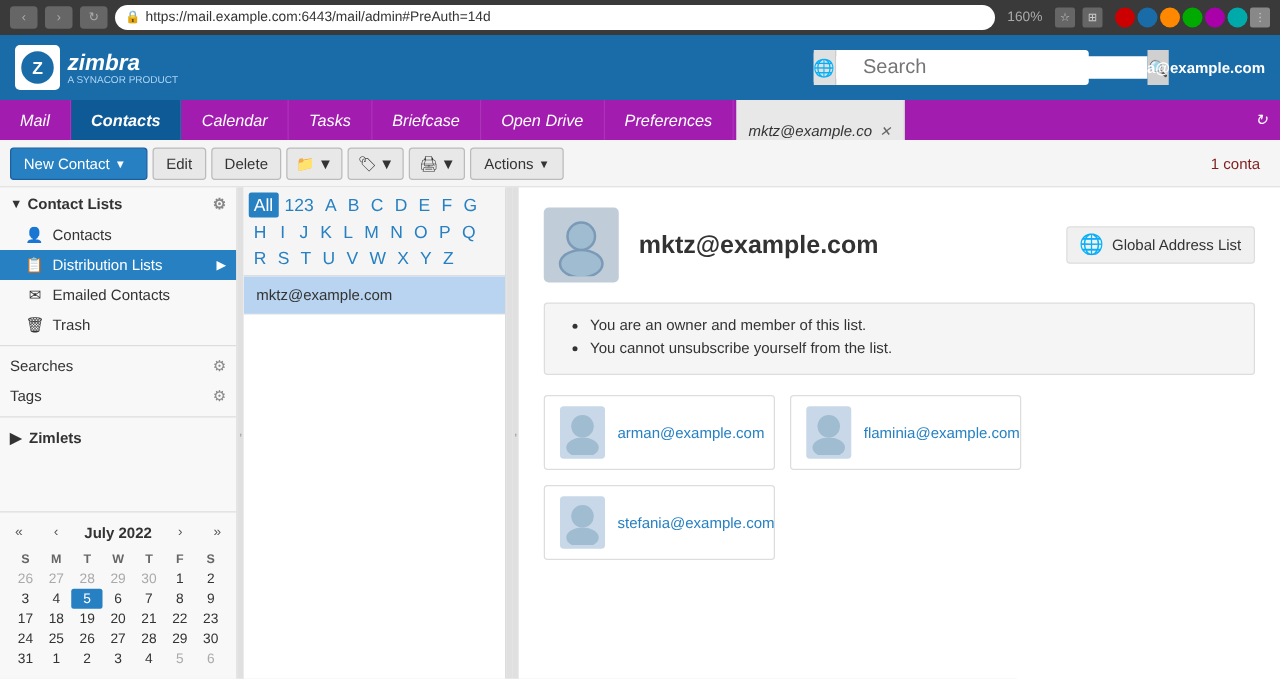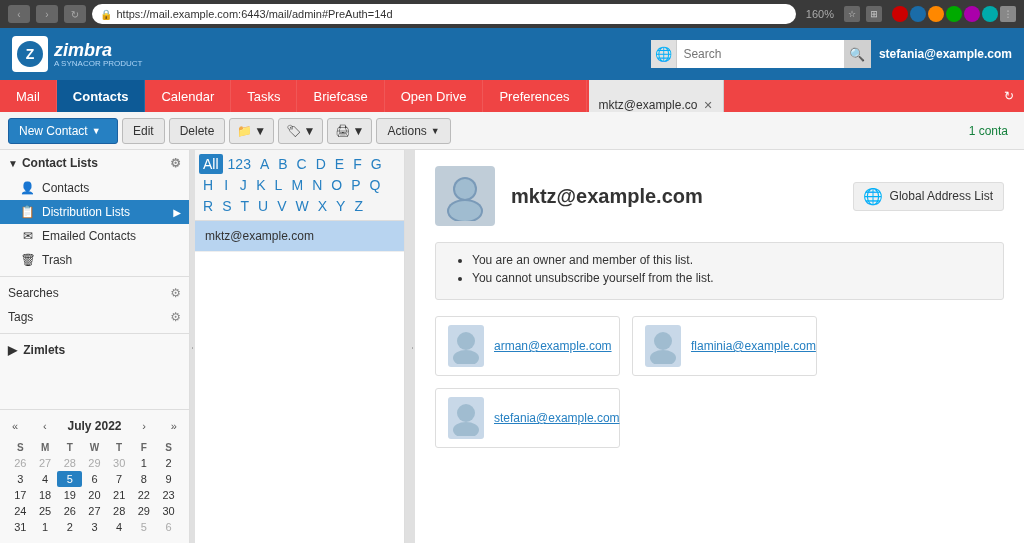--- a/index.html
+++ b/index.html
@@ -91,22 +91,22 @@
       display: flex;
       align-items: center;
       justify-content: center;
       color: #555;
       font-size: 14px;
     }
     .search-input {
       flex: 1;
       border: none;
       outline: none;
-      font-size: 12px;
-      padding: 0 6px;
+      font-size: 16px;
+      padding: 0 21px;
       color: #999;
     }
     .search-btn {
       width: 28px;
       height: 28px;
       background: #d0d0d0;
       border: none;
       cursor: pointer;
       display: flex;
       align-items: center;
@@ -115,24 +115,25 @@
       color: #555;
     }
     .user-email {
       color: white;
       font-size: 12px;
       font-weight: bold;
     }
 
     
     .nav-bar {
-      background: #ef4444;
+      background: #a21caf;
       height: 32px;
       display: flex;
       align-items: stretch;
+      font-style: italic;
     }
     .nav-item {
       padding: 0 16px;
       display: flex;
       align-items: center;
       color: white;
       font-size: 13px;
       cursor: pointer;
       border-right: 1px solid rgba(255,255,255,0.1);
     }
@@ -200,21 +201,21 @@
       cursor: pointer;
       color: #333;
       height: 26px;
       display: flex;
       align-items: center;
       gap: 2px;
     }
     .contacts-count {
       margin-left: auto;
       font-size: 12px;
-      color: #15803d;
+      color: #7f1d1d;
       padding-right: 8px;
     }
 
     
     .main-layout {
       display: flex;
       height: calc(543px - 28px - 52px - 32px - 38px);
     }
 
     
@@ -406,21 +407,20 @@
       display: flex;
       align-items: center;
       justify-content: center;
       font-size: 22px;
       color: #7a9ab8;
     }
     .member-email {
       font-size: 12px;
       color: #2680c2;
       cursor: pointer;
-      text-decoration: underline;
     }
     .cal-header {
       display: flex;
       align-items: center;
       justify-content: space-between;
       margin-bottom: 6px;
     }
     .cal-title { font-size: 12px; font-weight: bold; color: #333; }
     .cal-nav { cursor: pointer; color: #555; font-size: 11px; padding: 2px 4px; }
     .cal-grid { width: 100%; border-collapse: collapse; }

